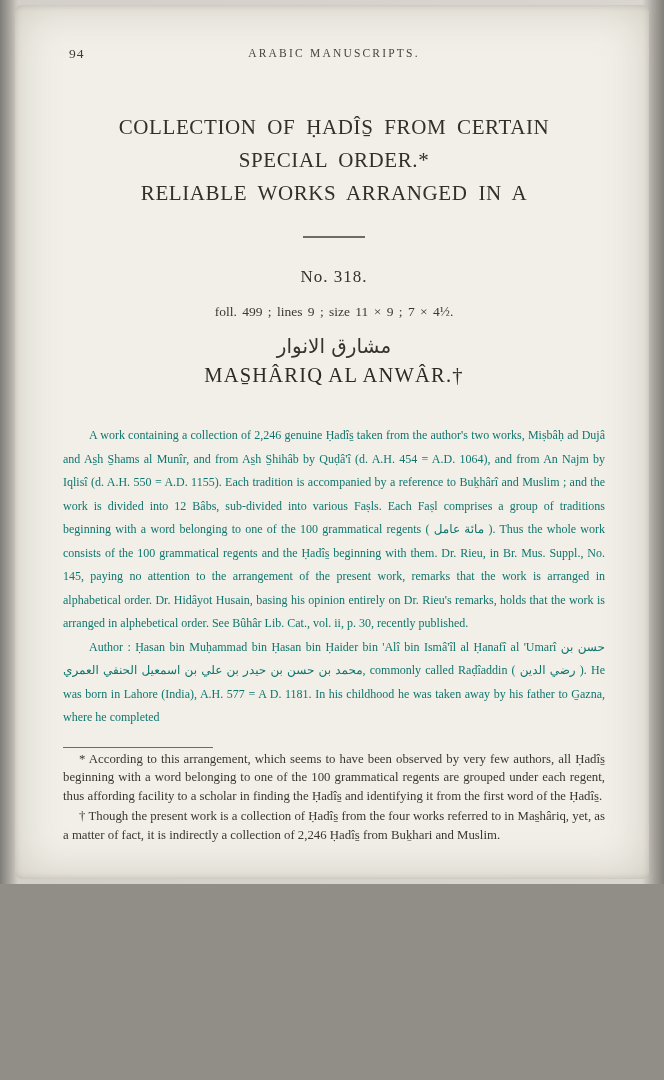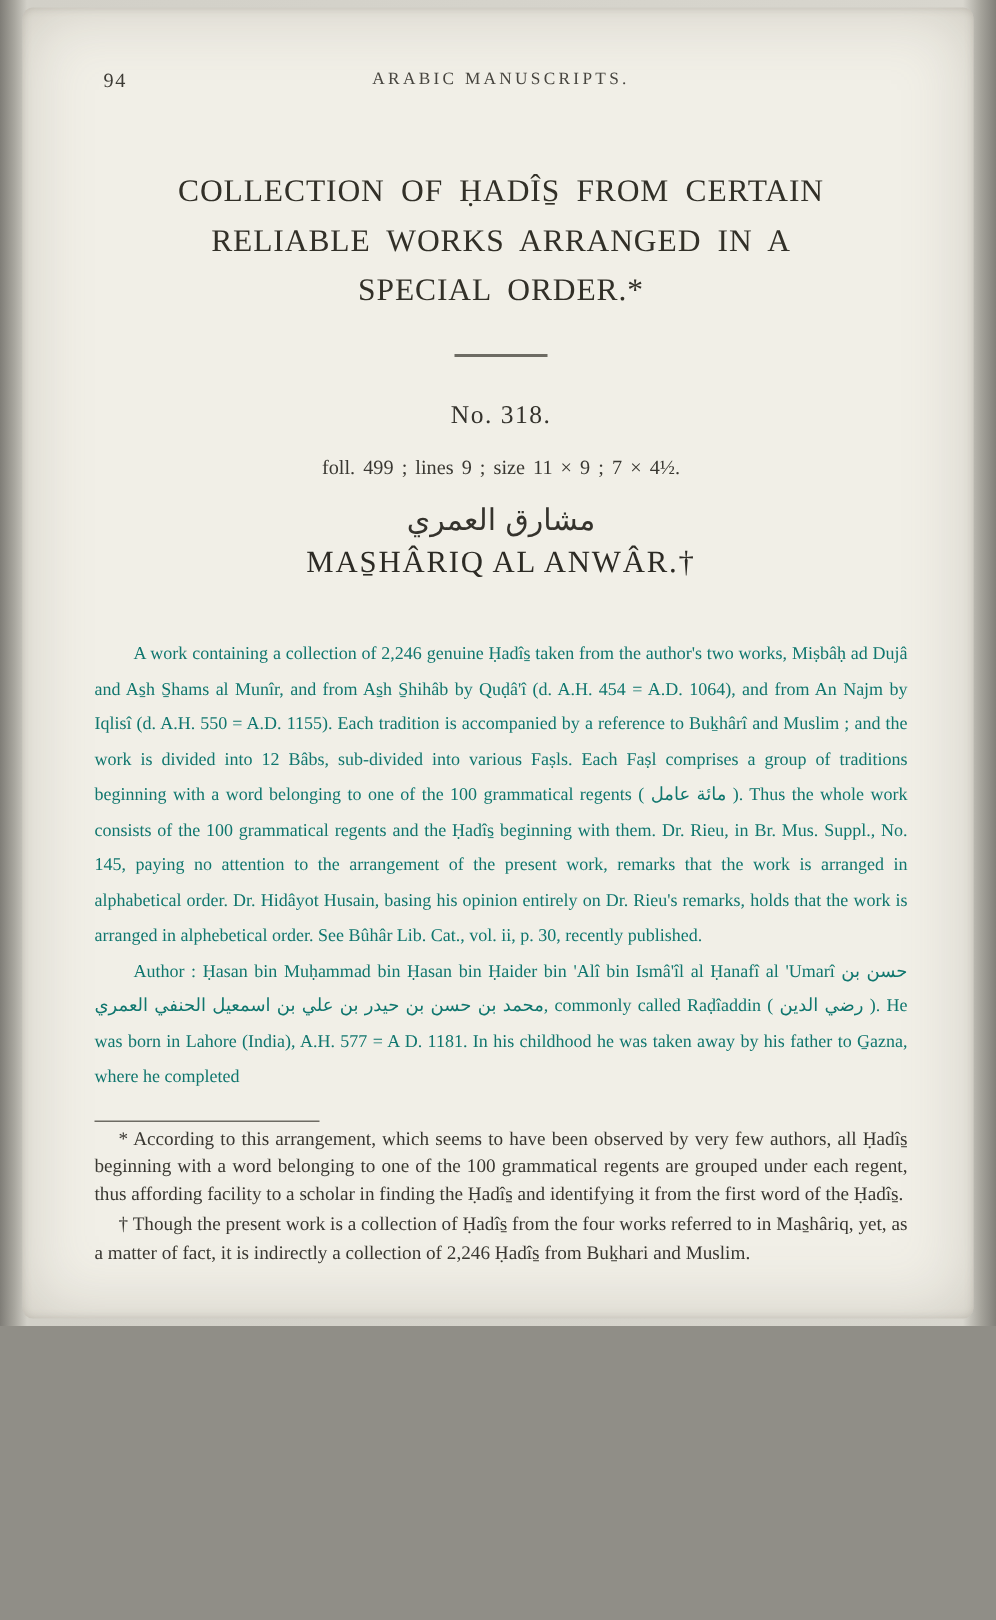--- a/index.html
+++ b/index.html
@@ -78,31 +78,31 @@
 <div class="scan">
   <div class="page">
 
     <div class="running-head">
       <span class="pagenum">94</span>
       <span class="head-title">ARABIC MANUSCRIPTS.</span>
     </div>
 
     <h1 class="main-title">
       <span class="tline">COLLECTION OF ḤADÎS̱ FROM CERTAIN</span>
+      <span class="tline">SPECIAL ORDER.*</span>
       <span class="tline">RELIABLE WORKS ARRANGED IN A</span>
-      <span class="tline">SPECIAL ORDER.*</span>
     </h1>
 
     <div class="title-rule"></div>
 
     <div class="entry-no">No. 318.</div>
 
     <div class="entry-details">foll. 499 ; lines 9 ; size 11 × 9 ; 7 × 4½.</div>
 
-    <div class="arabic-title">مشارق العمري</div>
+    <div class="arabic-title">مشارق الانوار</div>
 
     <div class="entry-heading">MAS̱HÂRIQ AL ANWÂR.†</div>
 
     <p class="body-para">A work containing a collection of 2,246 genuine Ḥadîs̱ taken from the author's two works, Miṣbâḥ ad Dujâ and As̱h S̱hams al Munîr, and from As̱h S̱hihâb by Quḍâ'î (d. A.H. 454 = A.D. 1064), and from An Najm by Iqlisî (d. A.H. 550 = A.D. 1155).  Each tradition is accompanied by a reference to Buḵhârî and Muslim ; and the work is divided into 12 Bâbs, sub-divided into various Faṣls.  Each Faṣl comprises a group of traditions beginning with a word belonging to one of the 100 grammatical regents ( مائة عامل ).  Thus the whole work consists of the 100 grammatical regents and the Ḥadîs̱ beginning with them.  Dr. Rieu, in Br. Mus. Suppl., No. 145, paying no attention to the arrangement of the present work, remarks that the work is arranged in alphabetical order.  Dr. Hidâyot Husain, basing his opinion entirely on Dr. Rieu's remarks, holds that the work is arranged in alphebetical order.  See Bûhâr Lib. Cat., vol. ii, p. 30, recently published.</p>
 
     <p class="body-para">Author : Ḥasan bin Muḥammad bin Ḥasan bin Ḥaider bin 'Alî bin Ismâ'îl al Ḥanafî al 'Umarî حسن بن محمد بن حسن بن حيدر بن علي بن اسمعيل الحنفي العمري, commonly called Raḍîaddin ( رضي الدين ).  He was born in Lahore (India), A.H. 577 = A D. 1181.  In his childhood he was taken away by his father to G̱azna, where he completed</p>
 
     <div class="footnote-rule"></div>
 
     <p class="footnote">* According to this arrangement, which seems to have been observed by very few authors, all Ḥadîs̱ beginning with a word belonging to one of the 100 grammatical regents are grouped under each regent, thus affording facility to a scholar in finding the Ḥadîs̱ and identifying it from the first word of the Ḥadîs̱.</p>

